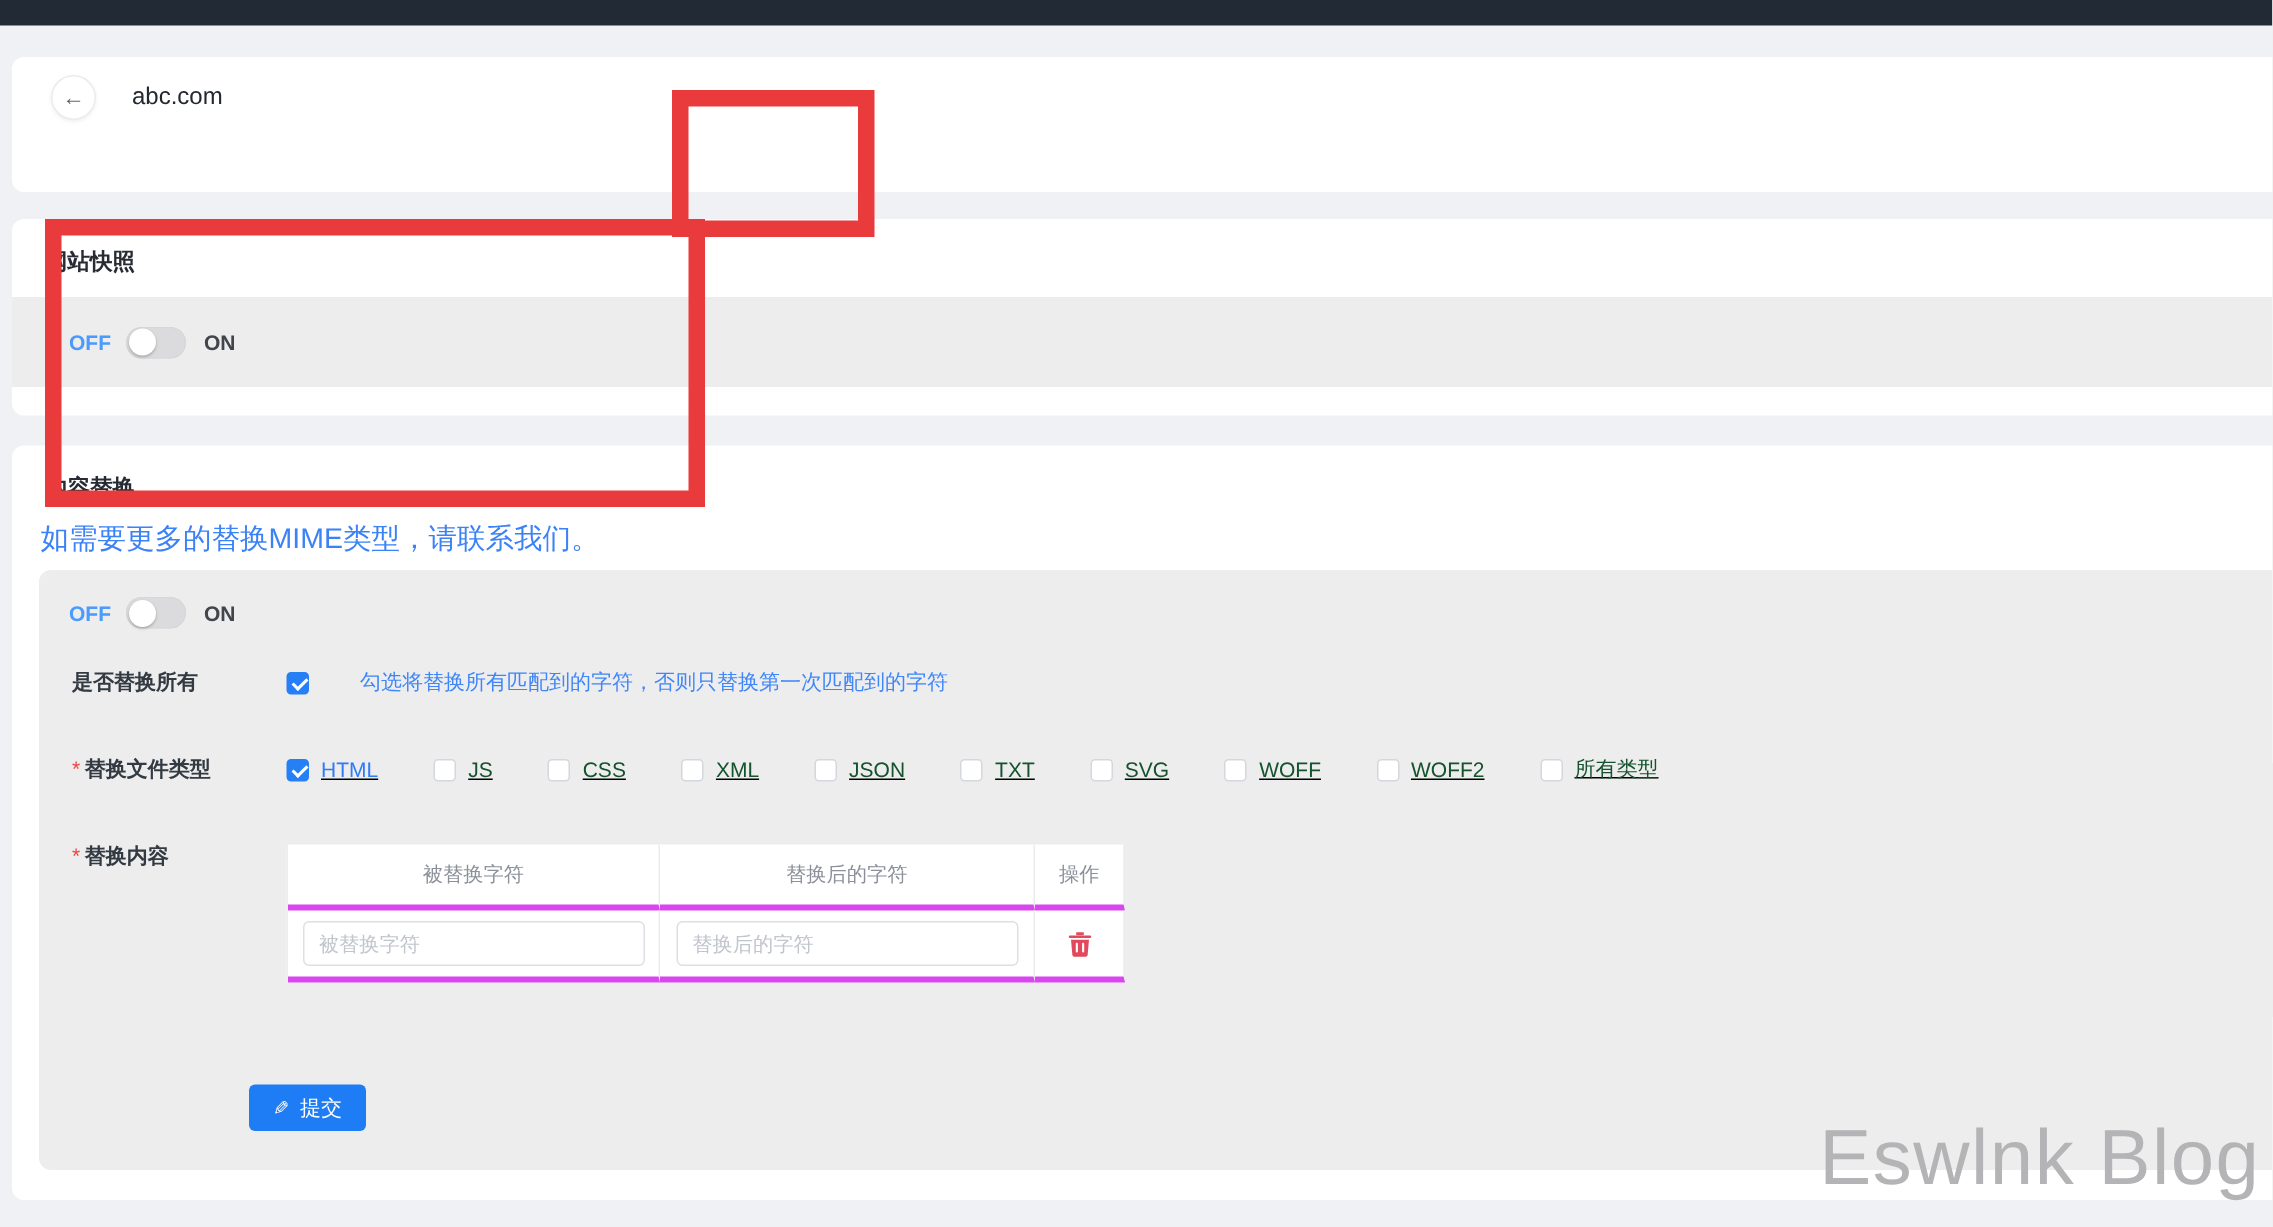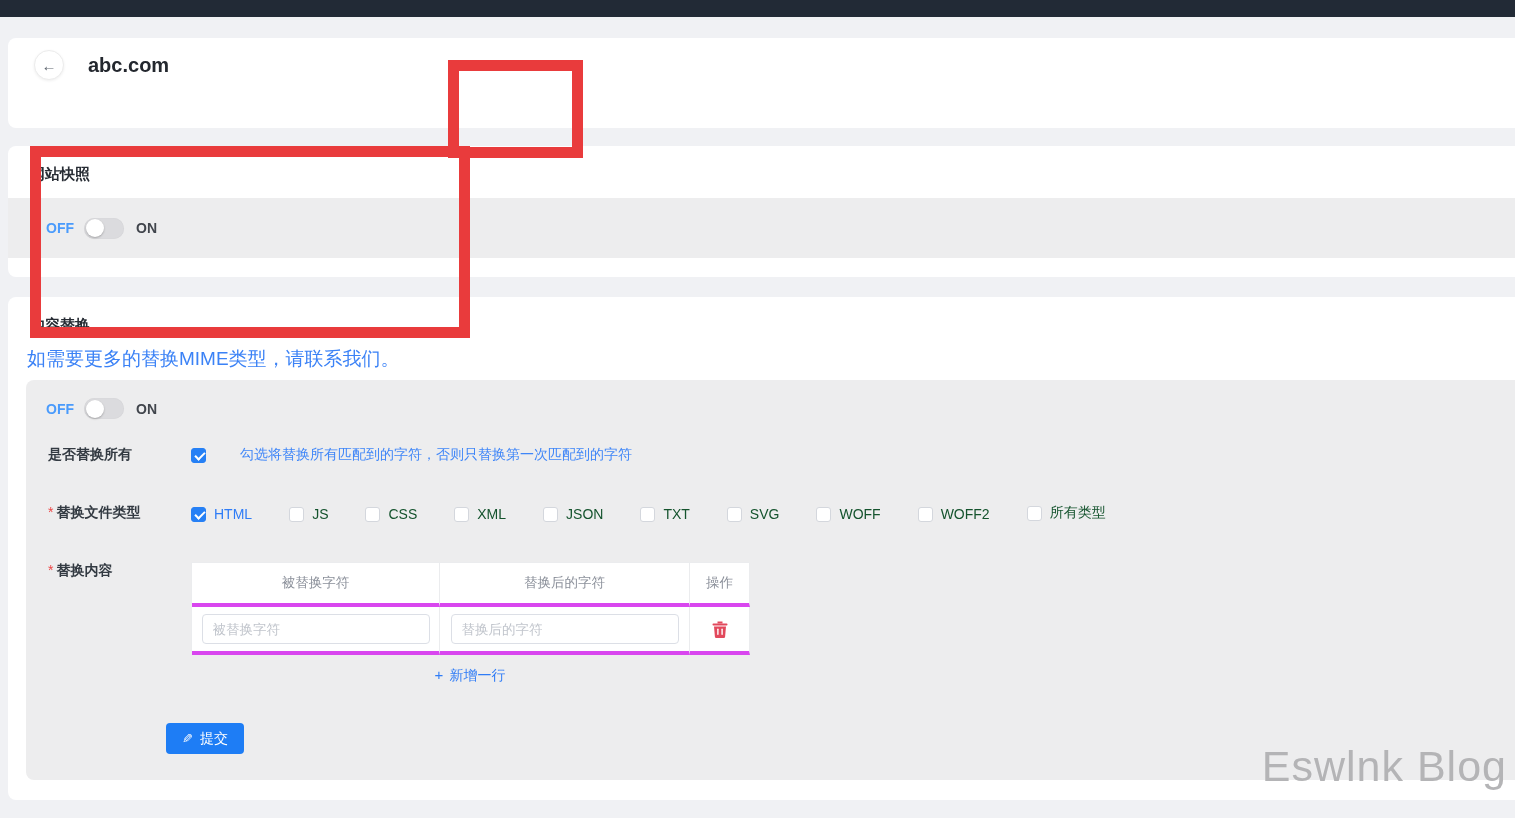--- a/index.html
+++ b/index.html
@@ -14,21 +14,21 @@
   .card { position:absolute; left:8px; right:-12px; background:#fff; border-radius:8px; }
   .header-card { top:38px; height:90px; }
   .snapshot-card { top:146px; height:131px; }
   .replace-card { top:297px; height:503px; }
 
   
   .header-row { position:absolute; top:11px; left:26px; height:32px; display:flex; align-items:center; }
   .back-btn { width:30px; height:30px; border-radius:50%; background:#fff; border:1px solid #ececec;
               box-shadow:0 1px 3px rgba(0,0,0,.07); display:flex; align-items:center; justify-content:center;
               color:#5f6670; font-size:15px; cursor:pointer; }
-  .domain-title { margin-left:24px; font-size:20px; font-weight:700; color:#23272e; }
+  .domain-title { margin-left:24px; font-size:16px; font-weight:400; color:#23272e; }
   .tabs { position:absolute; left:33px; top:88px; height:34px; display:flex; gap:32px; align-items:center; }
   .tab { font-size:14.5px; font-weight:600; color:#333a45; position:relative; cursor:pointer; white-space:nowrap; }
   .tab.active { color:#2f7cf6; }
   .tab.active::after { content:""; position:absolute; left:-5px; right:-5px; bottom:-9px; height:3px;
                        background:#2f7cf6; border-radius:2px; }
 
   
   .section-title { position:absolute; top:19px; left:22px; font-size:15px; font-weight:700; color:#272c34; }
   .section-sub { position:absolute; top:49px; left:19px; font-size:19px; color:#3b82f6; }
 
@@ -57,21 +57,21 @@
   
   .cb { width:15px; height:15px; border-radius:3px; background:#fff; border:1px solid #d4d7dd;
         display:inline-block; position:relative; flex:none; cursor:pointer; }
   .cb.checked { background:#2680f5; border-color:#2680f5; }
   .cb.checked::after { content:""; position:absolute; left:4.5px; top:1.5px; width:4px; height:8px;
                        border:solid #fff; border-width:0 2px 2px 0; transform:rotate(45deg); }
   .cb-desc { color:#3f86f8; font-size:14px; margin-left:10px; }
   .cb-item { display:flex; align-items:center; margin-right:37px; cursor:pointer; }
   .cb-item .cb-label { margin-left:8px; font-size:14px; color:#14532d; }
   .cb-item.checked .cb-label { color:#2f7cf6; }
-  .cb-group { display:flex; align-items:flex-end; }
+  .cb-group { display:flex; align-items:center;text-decoration:underline; }
 
   
   .tbl-wrap { width:558px; }
   .tbl { display:grid; grid-template-columns:248px 250px 60px; width:558px; background:#fff;
          border-top:1px solid #ebecee; border-left:1px solid #ebecee; }
   .tbl .cell { border-right:1px solid #ebecee; border-bottom:4px solid #d946ef;
                display:flex; align-items:center; justify-content:center; }
   .tbl .th { height:44px; color:#8b909a; font-size:13.5px; }
   .tbl .td { height:48px; }
   .tbl input { width:228px; height:30px; border:1px solid #dcdfe6; border-radius:4px; background:#fff;
@@ -86,21 +86,21 @@
                 border:none; border-radius:4px; color:#fff; font-size:14px; display:flex; align-items:center;
                 justify-content:center; gap:7px; cursor:pointer; font-family:inherit; }
   .submit-btn .pen { font-size:13px; transform:scaleX(-1); display:inline-block; }
 
   
   .red-box { position:absolute; border:11px solid #e93b3c; z-index:40; pointer-events:none; }
   .red-box-tab { left:448px; top:60px; width:135px; height:98px; }
   .red-box-snapshot { left:30px; top:146px; width:440px; height:192px; }
 
   
-  .watermark { position:absolute; top:742px; right:8px; font-size:43px; color:#b4b4b6;
+  .watermark { position:absolute; top:742px; right:8px; font-size:52px; color:#b4b4b6;
                letter-spacing:1px; z-index:30; }
 </style>
 </head>
 <body>
 
 <div class="page">
 
   <div class="topbar"></div>
 
   <div class="card header-card">
@@ -205,23 +205,20 @@
             <div class="cell td">
               <svg class="trash" viewBox="0 0 16 17">
                 <rect x="0.5" y="2.6" width="15" height="1.8" rx="0.9" fill="#e2495c"></rect>
                 <path d="M5.5 0.5h5v2h-5z" fill="#e2495c"></path>
                 <path d="M2 5.5h12l-0.9 10.2a1.3 1.3 0 0 1-1.3 1.2H4.2a1.3 1.3 0 0 1-1.3-1.2z" fill="#e2495c"></path>
                 <rect x="5.2" y="7.5" width="1.4" height="6.5" rx="0.7" fill="#fff"></rect>
                 <rect x="9.4" y="7.5" width="1.4" height="6.5" rx="0.7" fill="#fff"></rect>
               </svg>
             </div>
           </div>
-          <div class="add-row">
-            <span class="plus">+</span><span>新增一行</span>
-          </div>
         </div>
       </div>
 
       <button class="submit-btn">
         <span class="pen">✎</span>
         <span>提交</span>
       </button>
 
     </div>
   </div>

